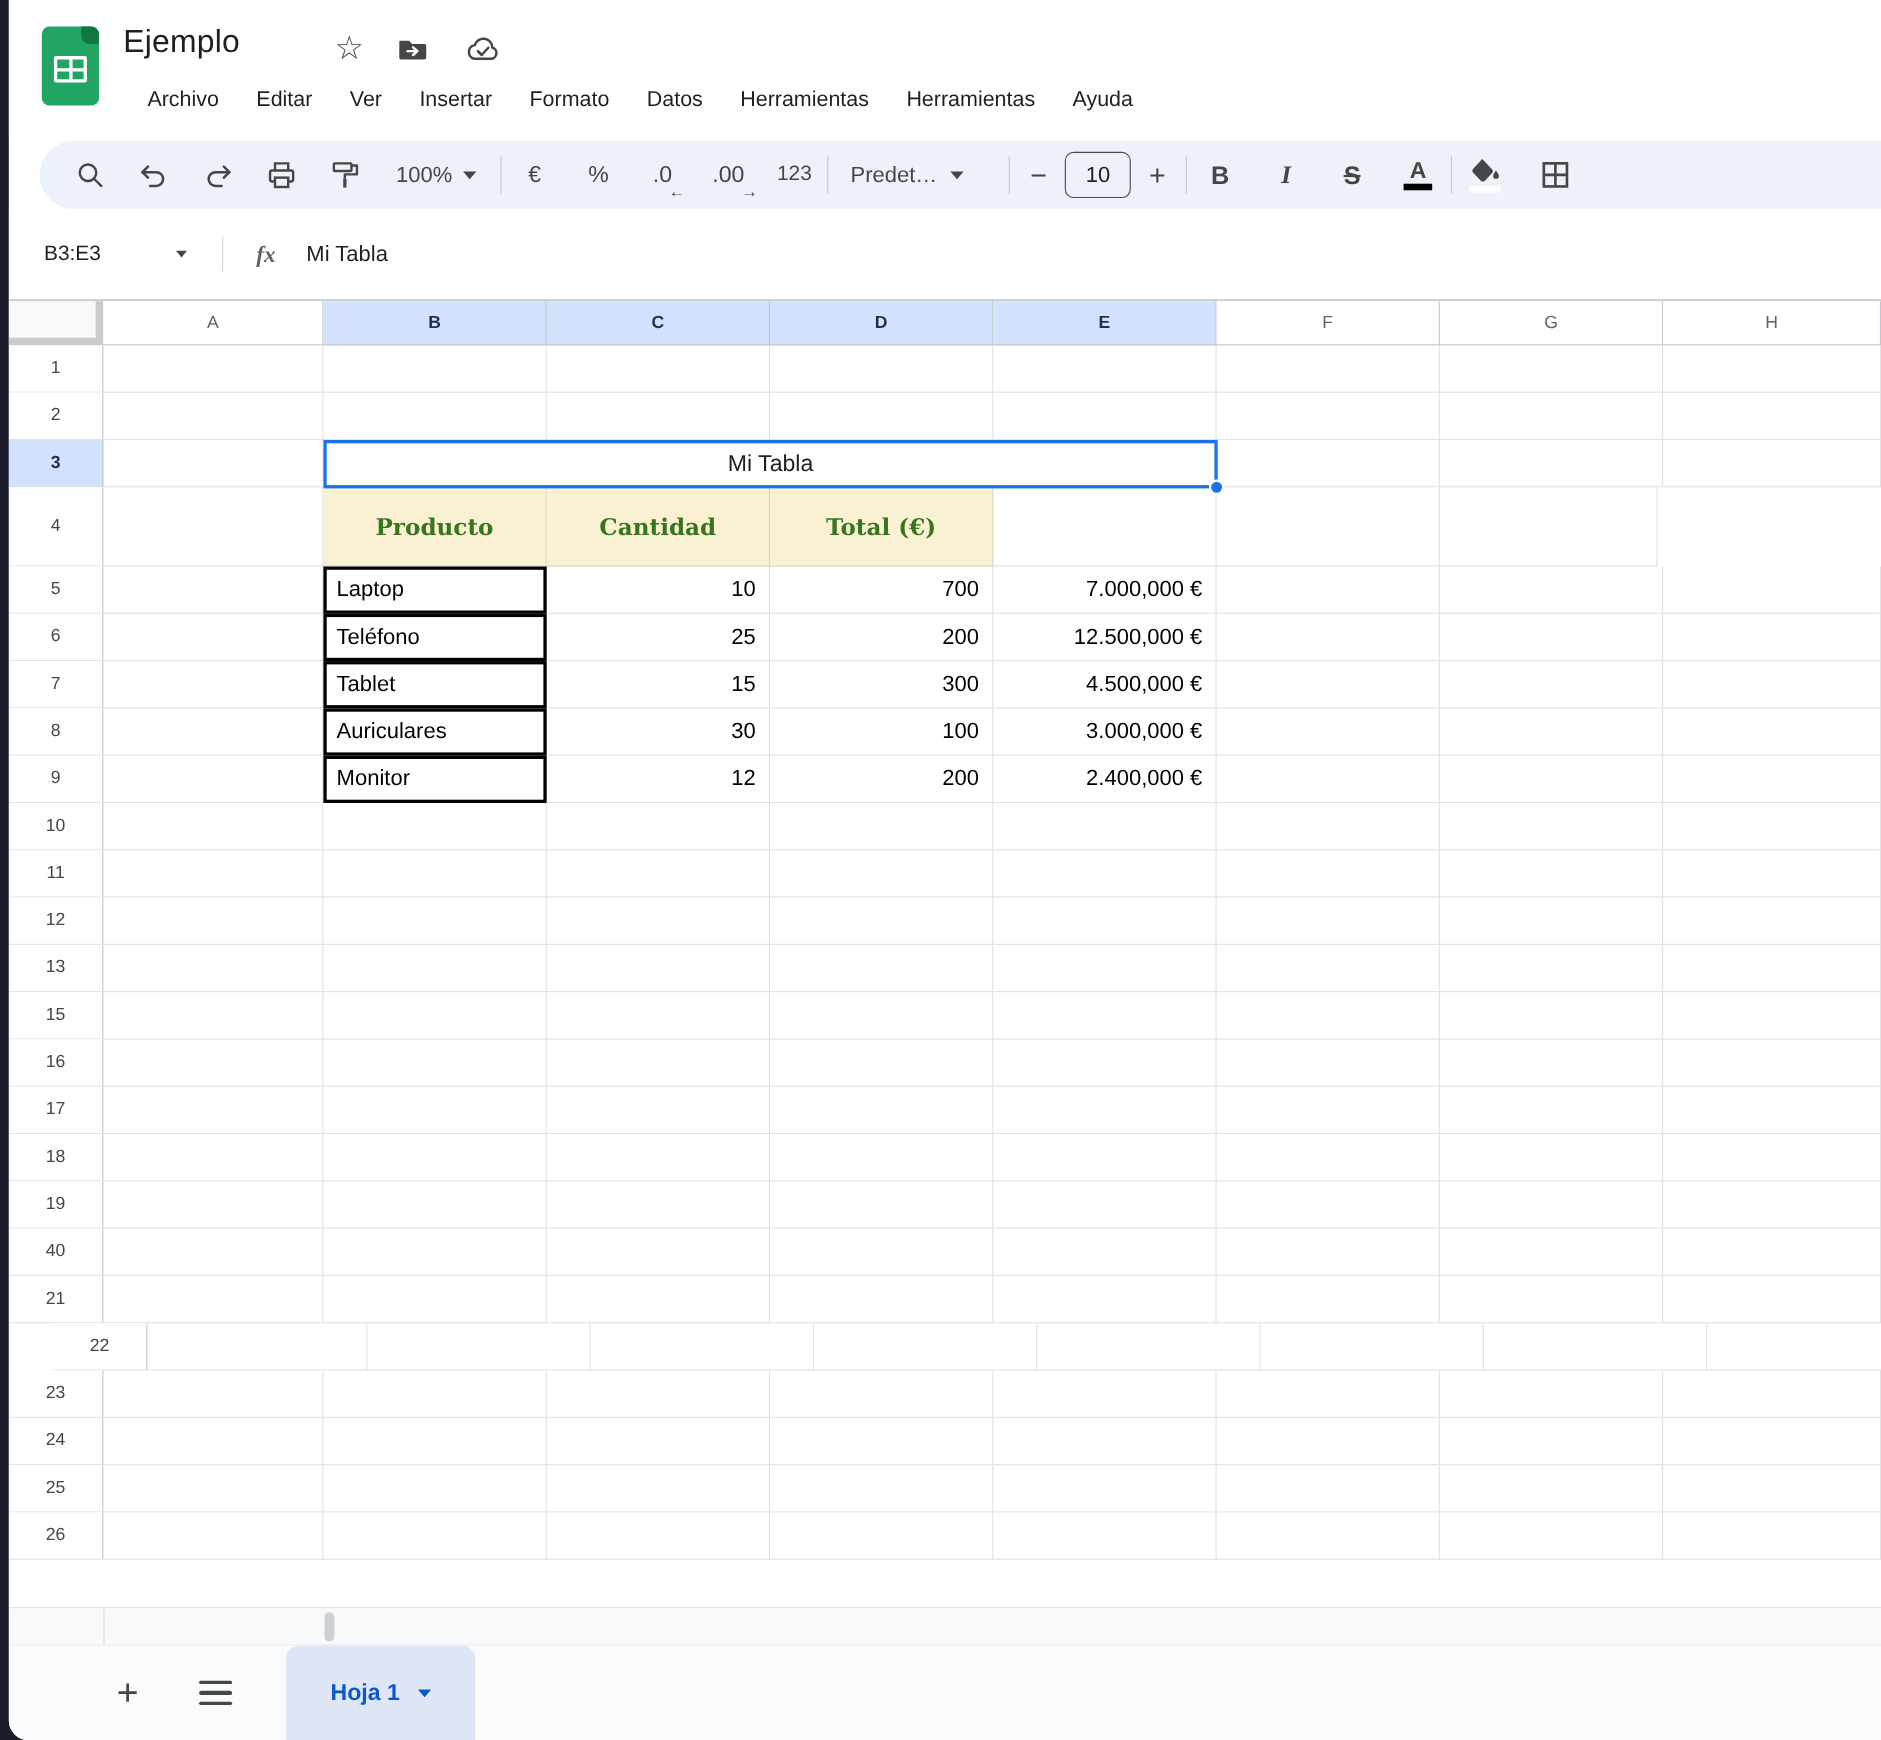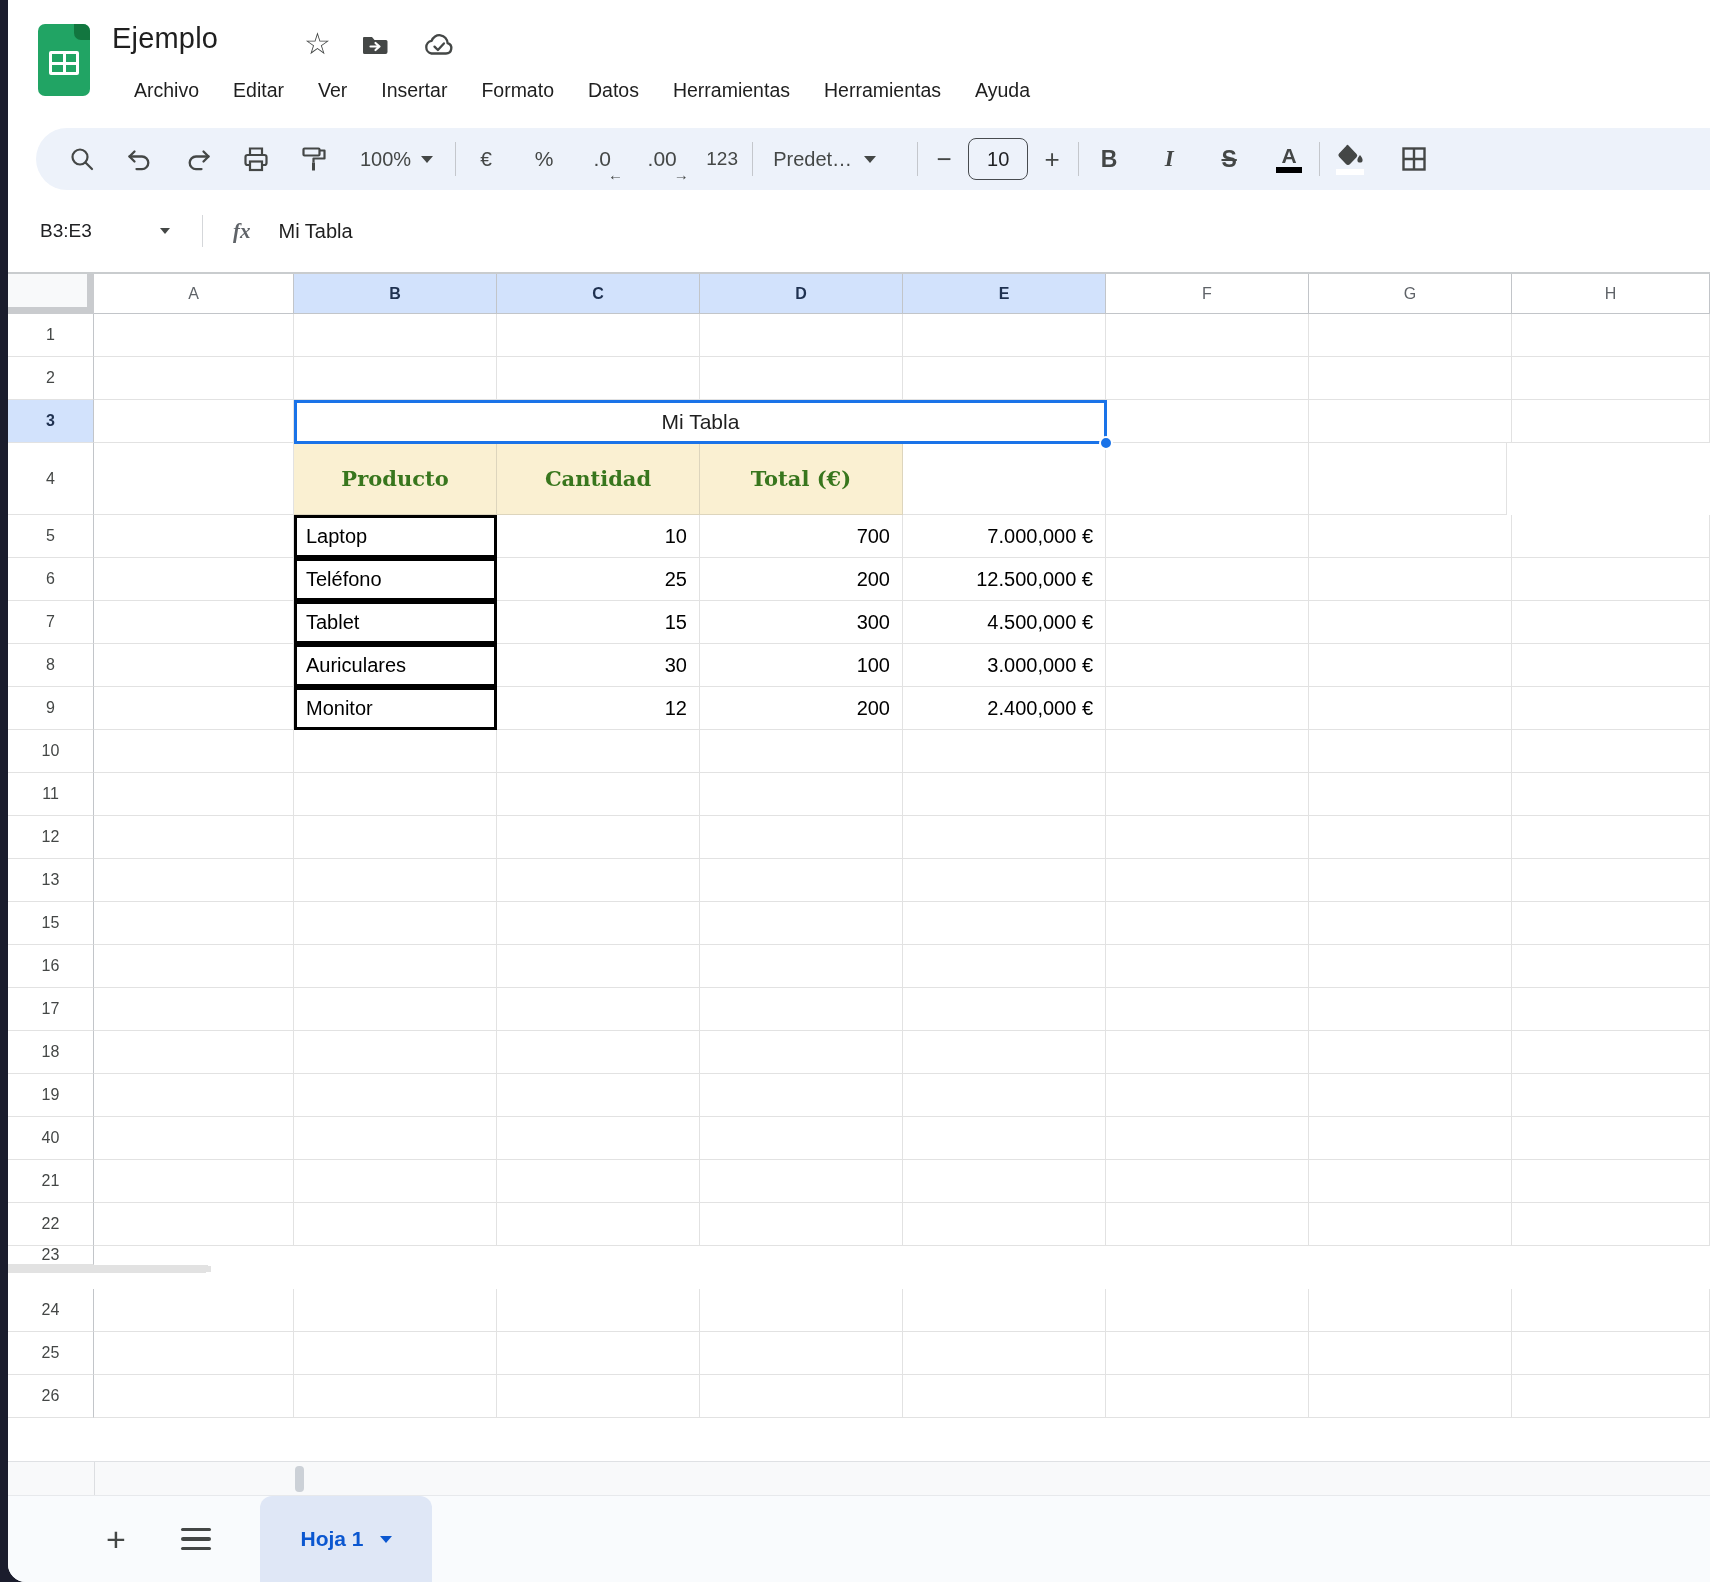--- a/index.html
+++ b/index.html
@@ -449,32 +449,32 @@
         <div class="row-head">21</div>
         <div class="cell" style="width: 200px;"></div>
         <div class="cell" style="width: 203px;"></div>
         <div class="cell" style="width: 203px;"></div>
         <div class="cell" style="width: 203px;"></div>
         <div class="cell" style="width: 203px;"></div>
         <div class="cell" style="width: 203px;"></div>
         <div class="cell" style="width: 203px;"></div>
         <div class="cell" style="width: 198px;"></div>
       </div>
-      <div class="grid-flexrow" style="height: 43px;">
+      <div class="grid-flexrow" style="height: 43px; margin-left: 40px;">
         <div class="row-head">22</div>
         <div class="cell" style="width: 200px;"></div>
         <div class="cell" style="width: 203px;"></div>
         <div class="cell" style="width: 203px;"></div>
         <div class="cell" style="width: 203px;"></div>
         <div class="cell" style="width: 203px;"></div>
         <div class="cell" style="width: 203px;"></div>
         <div class="cell" style="width: 203px;"></div>
         <div class="cell" style="width: 198px;"></div>
       </div>
-      <div class="grid-flexrow" style="height: 43px; flex-direction: column;">
+      <div class="grid-flexrow" style="height: 43px;">
         <div class="row-head">23</div>
         <div class="cell" style="width: 200px;"></div>
         <div class="cell" style="width: 203px;"></div>
         <div class="cell" style="width: 203px;"></div>
         <div class="cell" style="width: 203px;"></div>
         <div class="cell" style="width: 203px;"></div>
         <div class="cell" style="width: 203px;"></div>
         <div class="cell" style="width: 203px;"></div>
         <div class="cell" style="width: 198px;"></div>
       </div>

